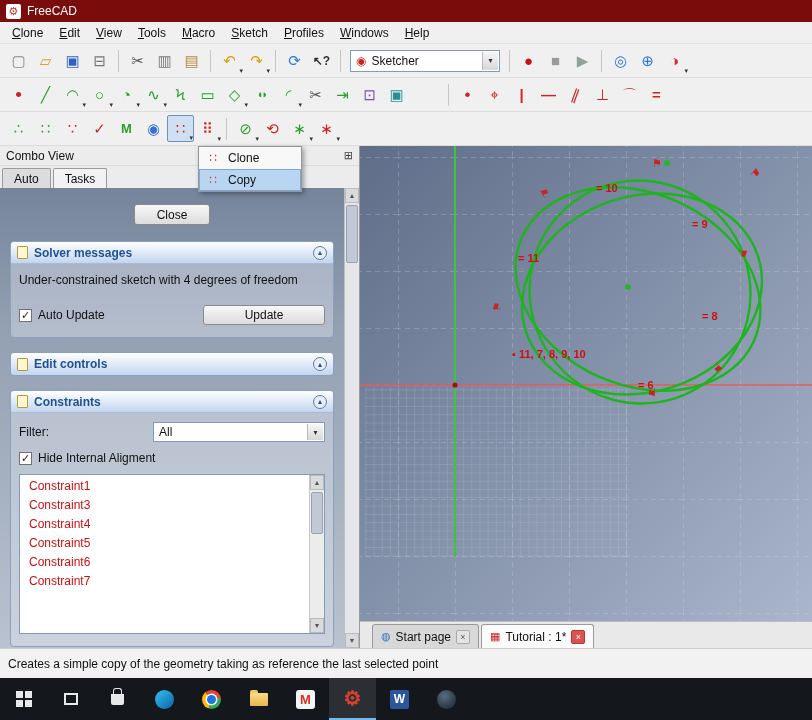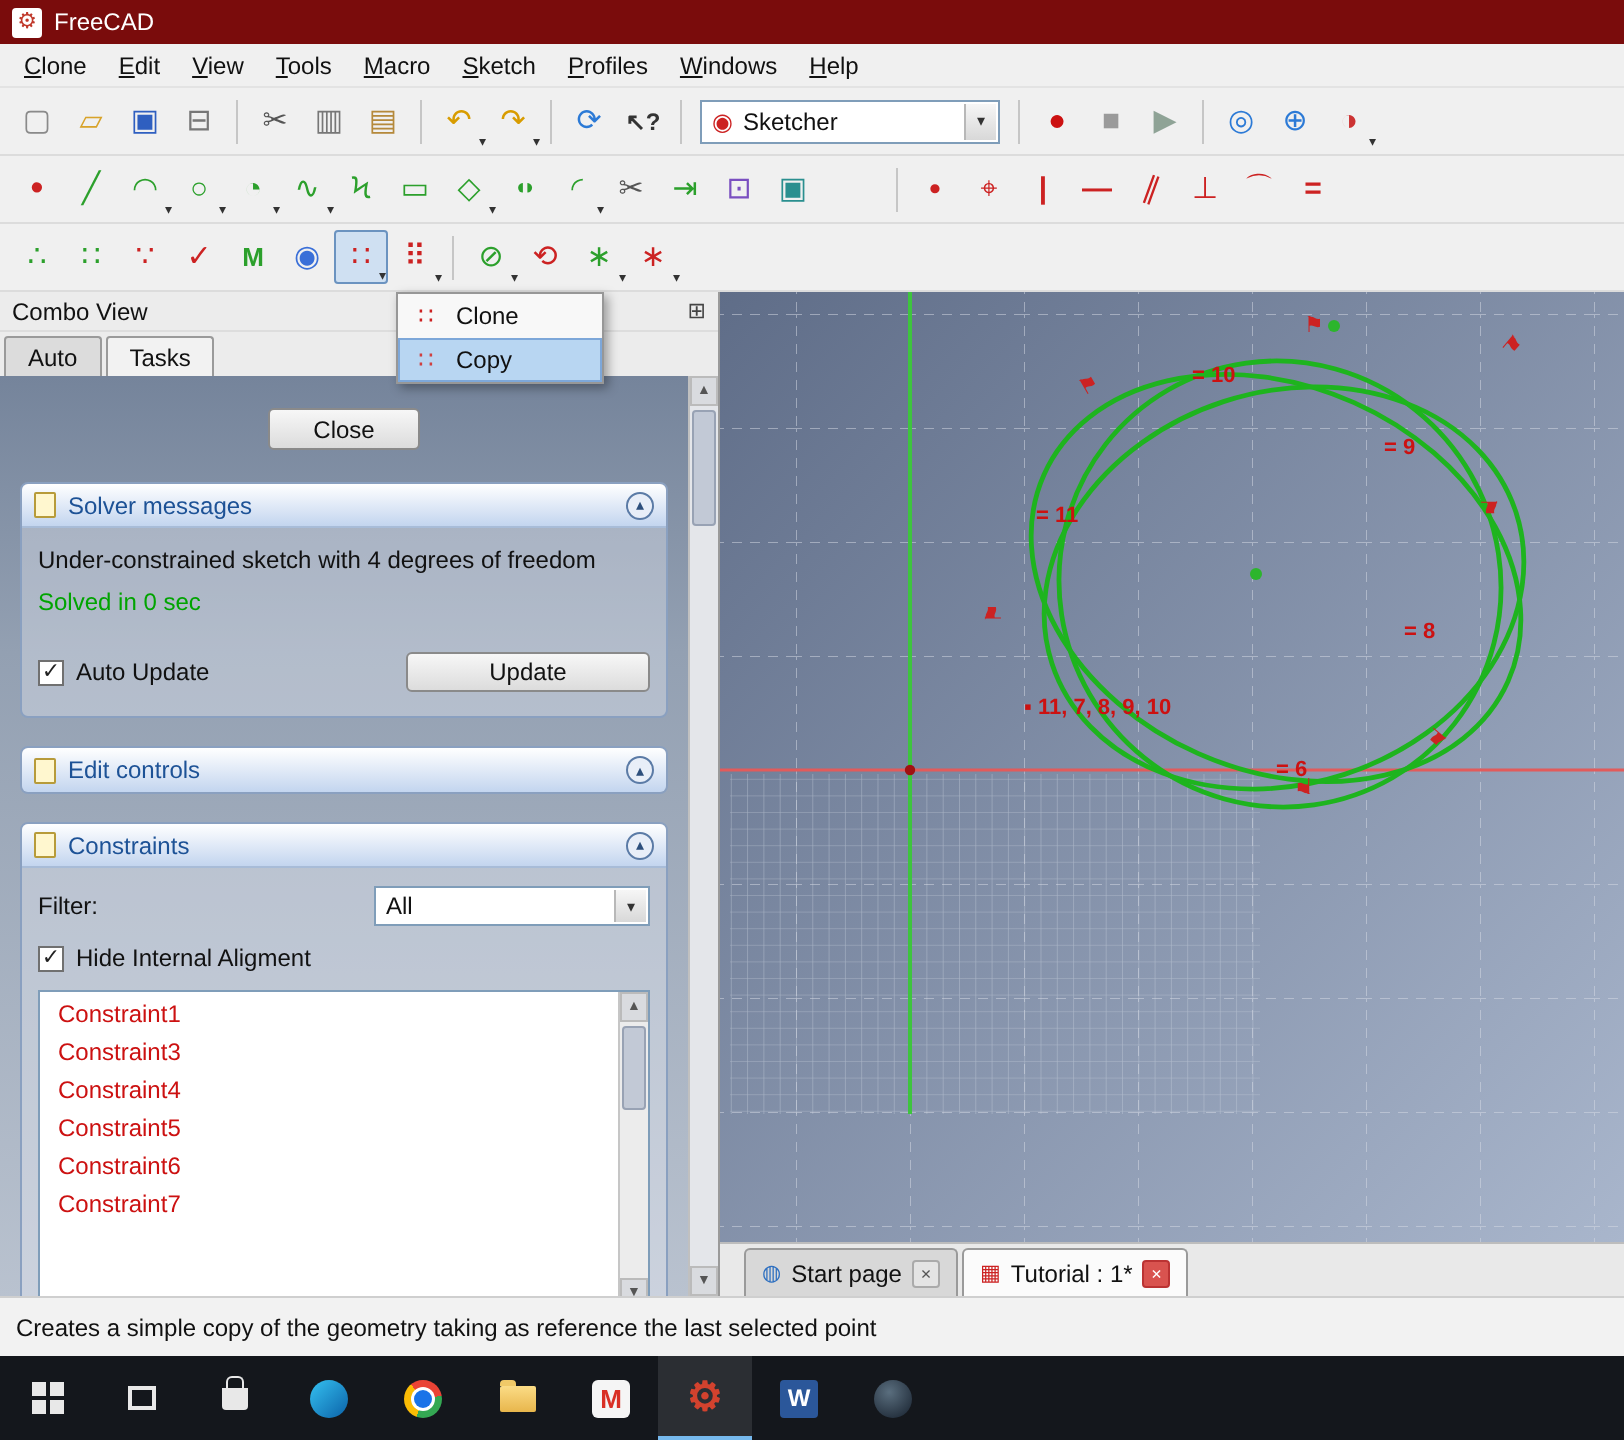--- a/index.html
+++ b/index.html
@@ -45,31 +45,31 @@
   .float-icon{font-size:11px;color:#444}
   .combo-tabs{height:22px;display:flex;align-items:flex-end;padding-left:2px}
   .ctab{padding:3px 11px 2px;border:1px solid #9a9a9a;border-bottom:none;background:#dcdcdc;margin-right:2px;border-radius:2px 2px 0 0}
   .ctab.active{background:#f2f2f2}
   .combo-content{flex:1;background:linear-gradient(180deg,#75849b 0%,#93a0b2 30%,#b9c2cf 100%);padding:12px 25px 0 10px;overflow:hidden;position:relative}
   .btn{background:linear-gradient(#f7f7f7,#dcdcdc);border:1px solid #8a8a8a;border-radius:3px;font-size:12px;font-family:inherit;color:#111}
   .close-btn{display:block;margin:4px auto 16px;width:76px;height:21px}
   .section{border:1px solid #8aa0c0;border-radius:4px;background:rgba(238,242,248,.35);margin-bottom:14px;overflow:hidden}
   .section-header{height:22px;display:flex;align-items:center;gap:6px;padding:0 6px;background:linear-gradient(#ffffff,#c3d5ef);border-bottom:1px solid #a8bcd8}
   .page-icon{width:11px;height:13px;background:#fff7cf;border:1px solid #b79b3a;border-radius:1px;flex-shrink:0}
-  .section-title{color:#1d5296;font-weight:normal;flex:1}
+  .section-title{color:#1d5296;font-weight:bold;flex:1}
   .collapse{width:14px;height:14px;border-radius:50%;border:1px solid #5b7ba6;background:#e8eef8;display:flex;align-items:center;justify-content:center}
   .collapse::after{content:"▴";font-size:8px;color:#2d4f7c}
   .section-body{padding:9px 8px 12px}
   .solved{color:#00a400;margin-top:7px}
   .auto-row{display:flex;align-items:center;gap:6px;margin-top:18px}
   .update-btn{margin-left:auto;width:122px;height:20px}
   .checkbox{width:13px;height:13px;background:#fff;border:1px solid #707070;display:inline-flex;align-items:center;justify-content:center;flex-shrink:0}
   .checkbox::after{content:"✓";font-size:11px;color:#222;line-height:1}
   .filter-row{display:flex;align-items:center;margin-bottom:9px}
-  .select{width:138px;height:20px;background:#fff;border:1px solid #7f9db9;display:flex;align-items:center;padding:0 20px 0 5px;position:relative;margin-left:auto}
+  .select{width:172px;height:20px;background:#fff;border:1px solid #7f9db9;display:flex;align-items:center;padding:0 20px 0 5px;position:relative;margin-left:auto}
   .hide-row{display:flex;align-items:center;gap:6px;margin-bottom:9px}
   .clist{background:#fff;border:1px solid #7f9db9;height:160px;position:relative;overflow:hidden;padding:2px 16px 2px 0}
   .citem{color:#cc1111;padding:2px 4px 3px 9px}
   
   .vscroll{position:absolute;right:0;top:42px;bottom:0;width:15px;background:#e4e6ea;border-left:1px solid #c0c0c0;z-index:5}
   .sarrow{position:absolute;left:0;width:14px;height:15px;background:#d9dbdf;border:1px solid #bbb;display:flex;align-items:center;justify-content:center}
   .sarrow.up{top:0}.sarrow.down{bottom:0}
   .sarrow.up::after{content:"▲";font-size:7px;color:#555}
   .sarrow.down::after{content:"▼";font-size:7px;color:#555}
   .thumb{position:absolute;left:1px;width:12px;background:#c2c9d6;border:1px solid #98a2b4;border-radius:2px}
@@ -365,21 +365,20 @@
         <button class="btn close-btn">Close</button>
 
         <div class="section">
           <div class="section-header">
             <span class="page-icon"></span>
             <span class="section-title">Solver messages</span>
             <span class="collapse"></span>
           </div>
           <div class="section-body">
             <div>Under-constrained sketch with 4 degrees of freedom</div>
-            <div class="solved">Solved in 0 sec</div>
             <div class="auto-row">
               <span class="checkbox"></span>
               <span>Auto Update</span>
               <button class="btn update-btn">Update</button>
             </div>
           </div>
         </div>
 
         <div class="section">
           <div class="section-header" style="border-bottom:none">

